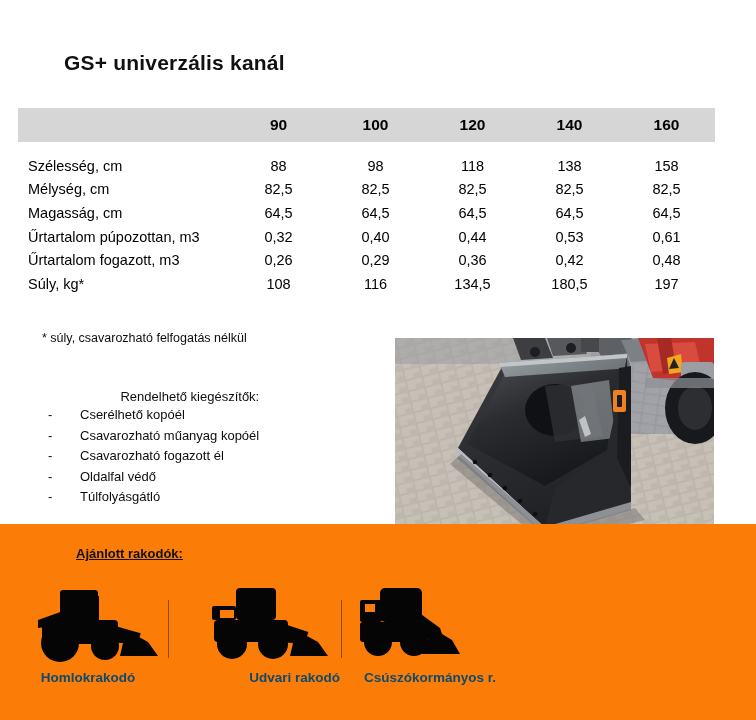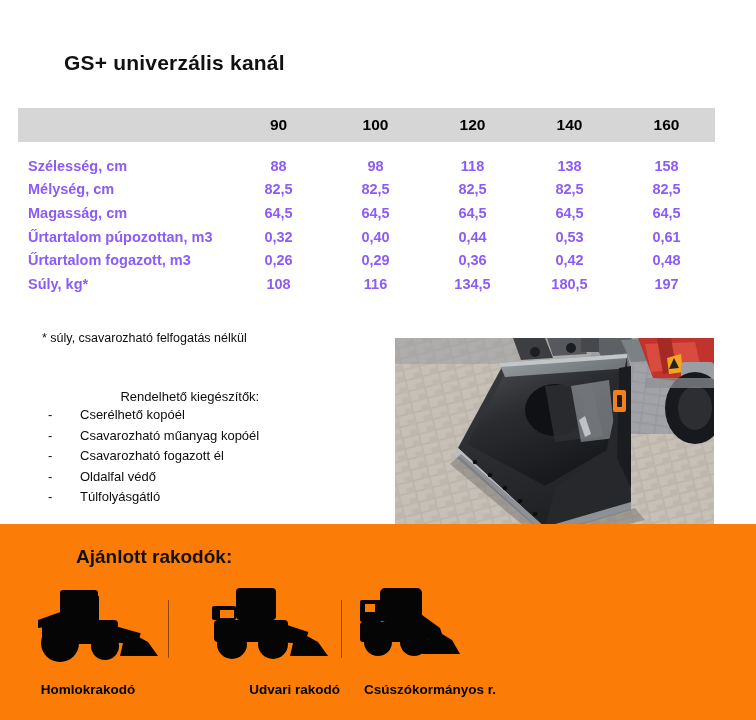--- a/index.html
+++ b/index.html
@@ -47,26 +47,26 @@
     padding: 0;
     vertical-align: middle;
     color: #000;
   }
   .spec-table thead th.lbl-col {
     text-align: left;
     width: 212px;
   }
   .spec-table tbody td {
     font-size: 14.5px;
-    font-weight: bold;
+    font-weight: normal;
     padding: 0;
     height: 23.6px;
     vertical-align: middle;
     text-align: center;
-    color: #8b5cf6;
+    color: #000000;
   }
   .spec-table tbody td.row-label {
     text-align: left;
     padding-left: 10px;
     white-space: nowrap;
   }
   .spec-table tbody tr:first-child td { padding-top: 12px; }
 
   
   .footnote {
@@ -125,43 +125,44 @@
     left: 0;
     top: 524px;
     width: 756px;
     height: 196px;
     background: #fb7d07;
   }
   .footer-title {
     position: absolute;
     left: 76px;
     top: 22px;
-    font-size: 19px;
+    font-size: 13px;
     font-weight: bold;
     color: #111111;
     white-space: nowrap;
+    text-decoration: underline;
   }
   .loader-row {
     position: absolute;
     left: 0;
     top: 62px;
     width: 756px;
     height: 120px;
   }
   .loader-item {
     position: absolute;
     top: 0;
     text-align: center;
   }
   .loader-icon { display: block; }
   .loader-label {
-    margin-top: 20px;
+    margin-top: 8px;
     font-size: 13.5px;
     font-weight: bold;
-    color: #000000;
+    color: #0c4a6e;
     white-space: nowrap;
   }
   .divider {
     position: absolute;
     top: 14px;
     width: 1.4px;
     height: 58px;
     background: #8a4a08;
   }
   #item-0 { left: 8px;   width: 160px; }

